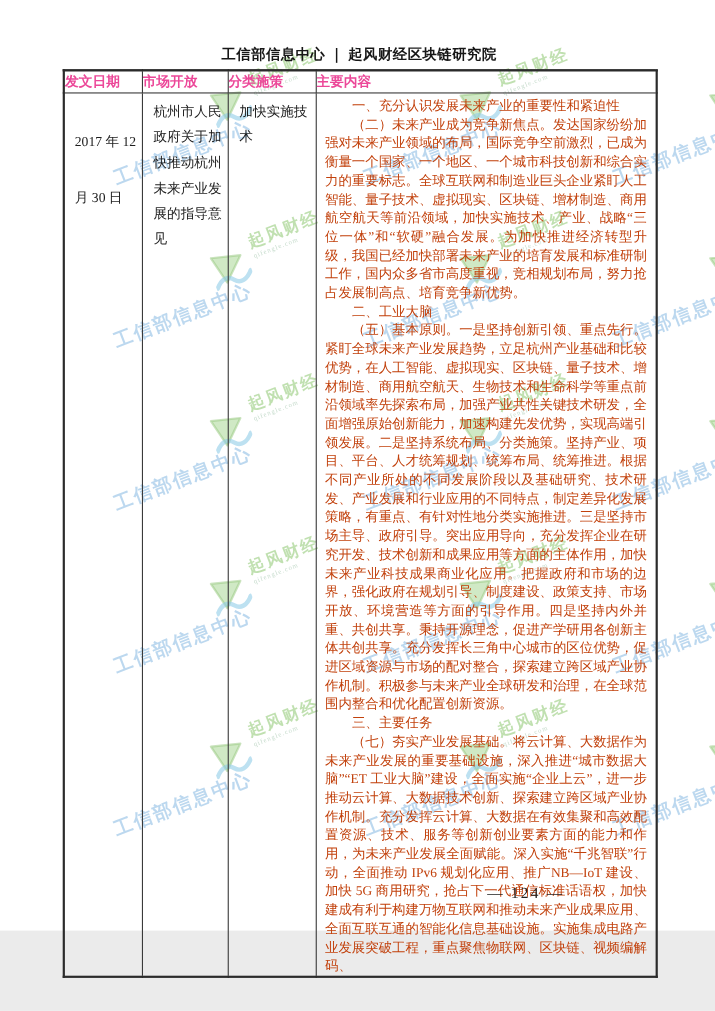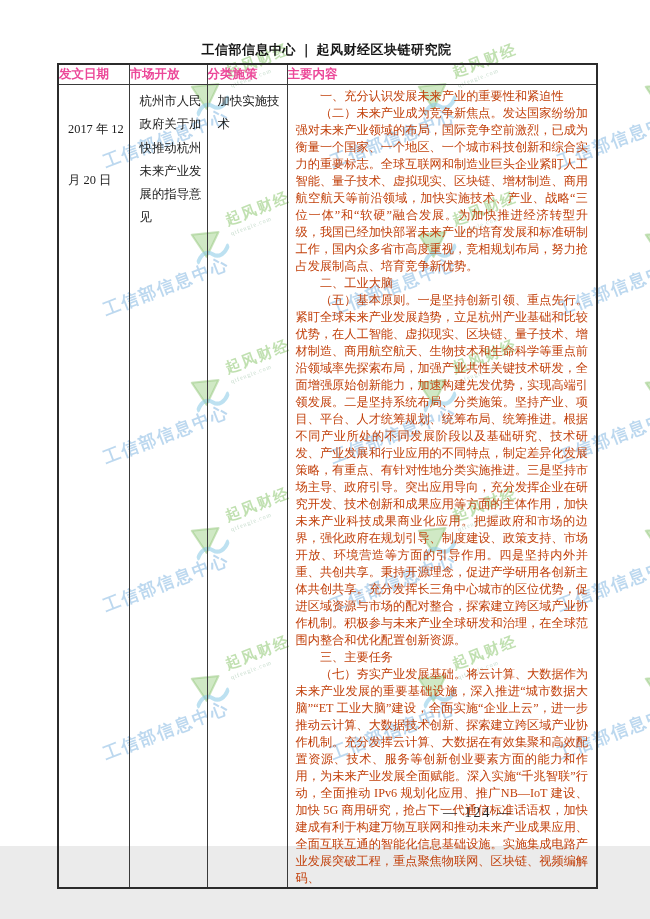--- a/index.html
+++ b/index.html
@@ -205,21 +205,21 @@
   <tbody>
       <tr>
     <th>发文日期</th>
     <th>市场开放</th>
     <th>分类施策</th>
     <th>主要内容</th>
   </tr>
   <tr>
     <td class="cell-date">
       <span>2017 年 12</span>
-      <span>月 20 日</span>
+      <span>月 30 日</span>
     </td>
     <td class="cell-name">
       <div class="wrapbox">杭州市人民政府关于加快推动杭州未来产业发展的指导意见</div>
     </td>
     <td class="cell-auth">
       <div class="wrapbox">加快实施技术</div>
     </td>
     <td class="cell-content">
       <p>一、充分认识发展未来产业的重要性和紧迫性</p>
       <p>（二）未来产业成为竞争新焦点。发达国家纷纷加强对未来产业领域的布局，国际竞争空前激烈，已成为衡量一个国家、一个地区、一个城市科技创新和综合实力的重要标志。全球互联网和制造业巨头企业紧盯人工智能、量子技术、虚拟现实、区块链、增材制造、商用航空航天等前沿领域，加快实施技术、产业、战略“三位一体”和“软硬”融合发展。为加快推进经济转型升级，我国已经加快部署未来产业的培育发展和标准研制工作，国内众多省市高度重视，竞相规划布局，努力抢占发展制高点、培育竞争新优势。</p>

